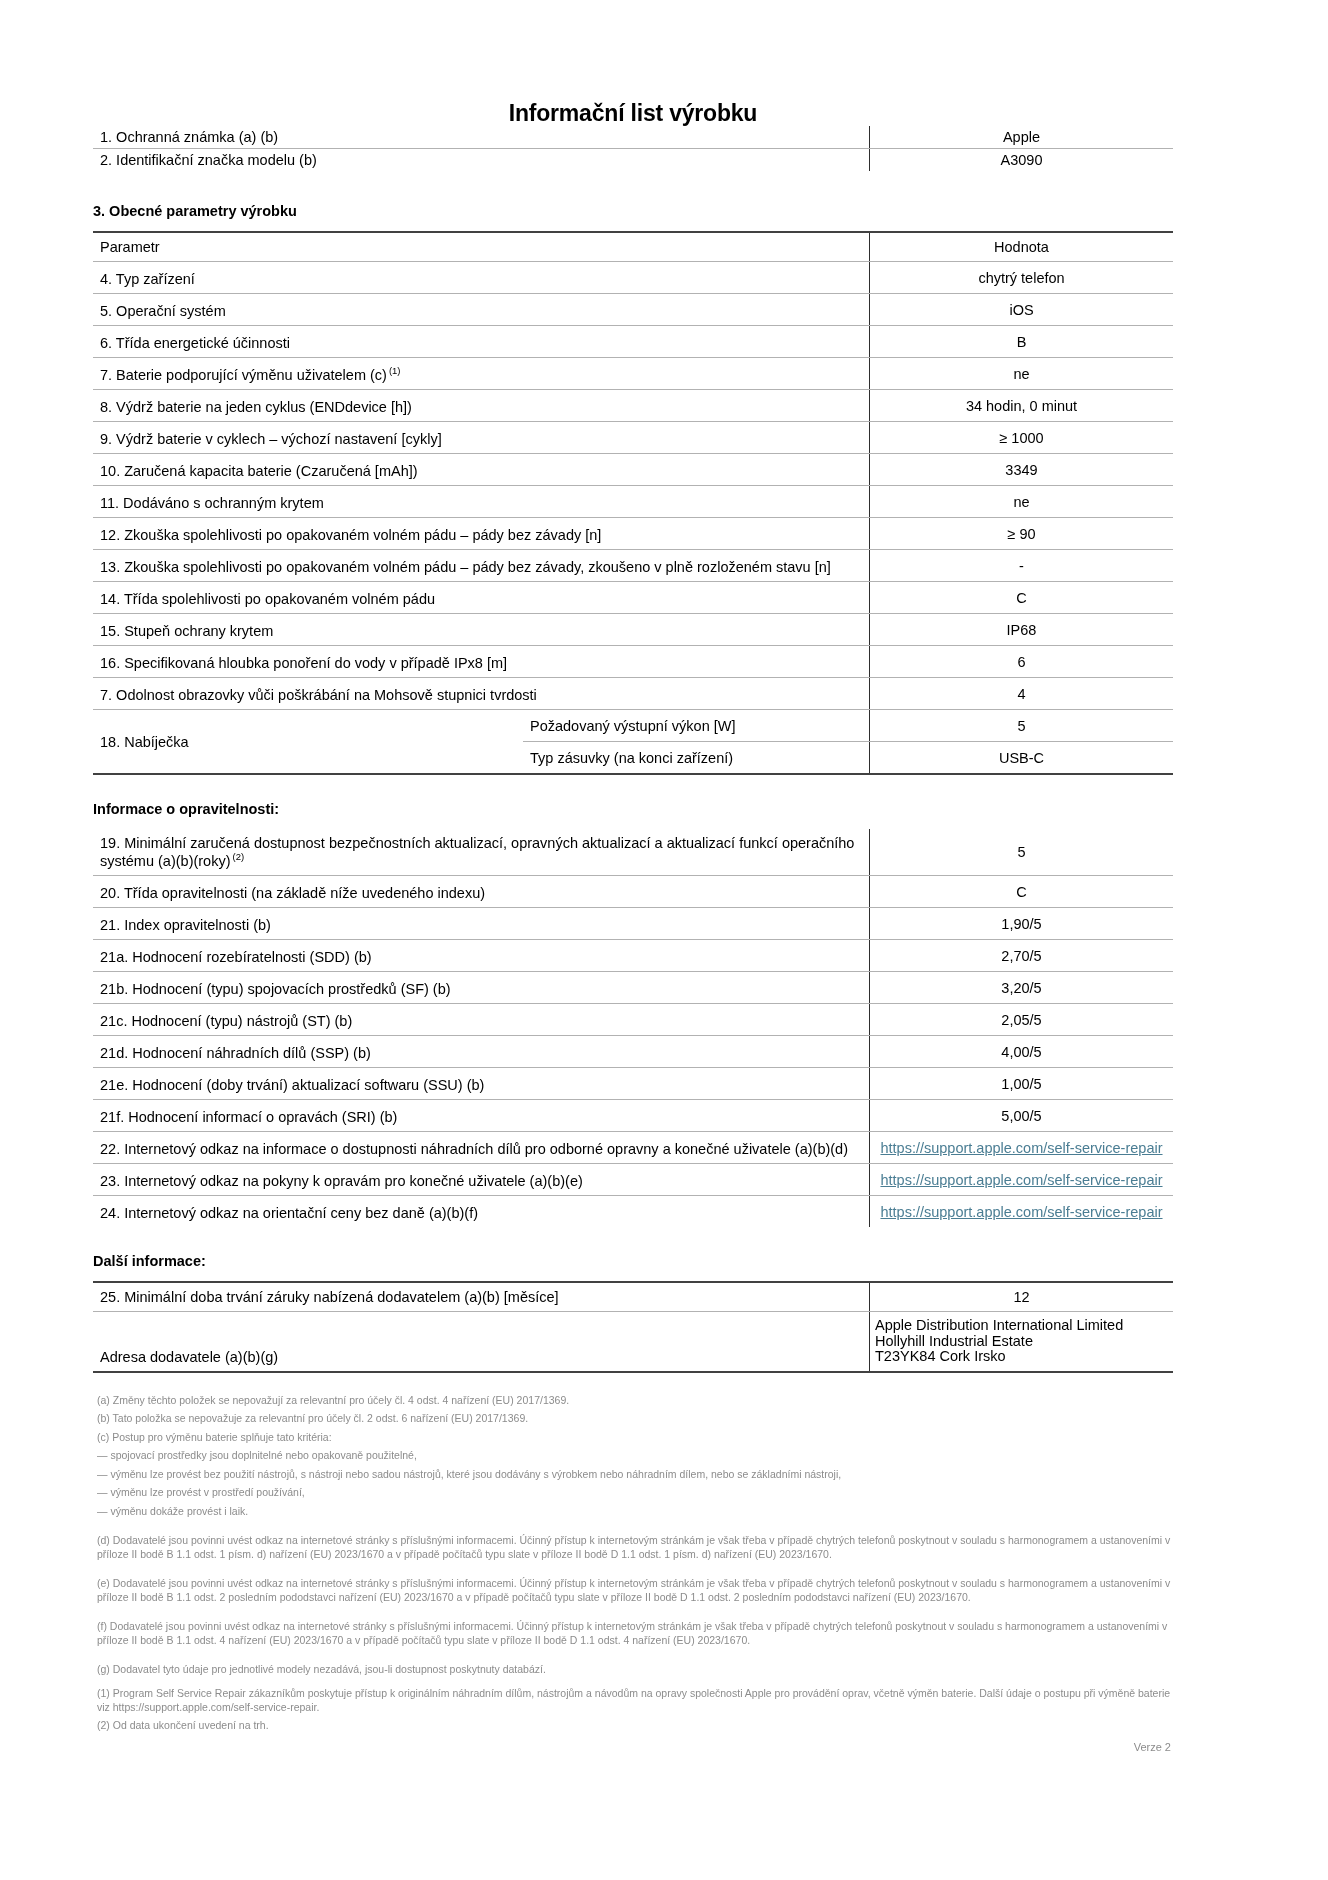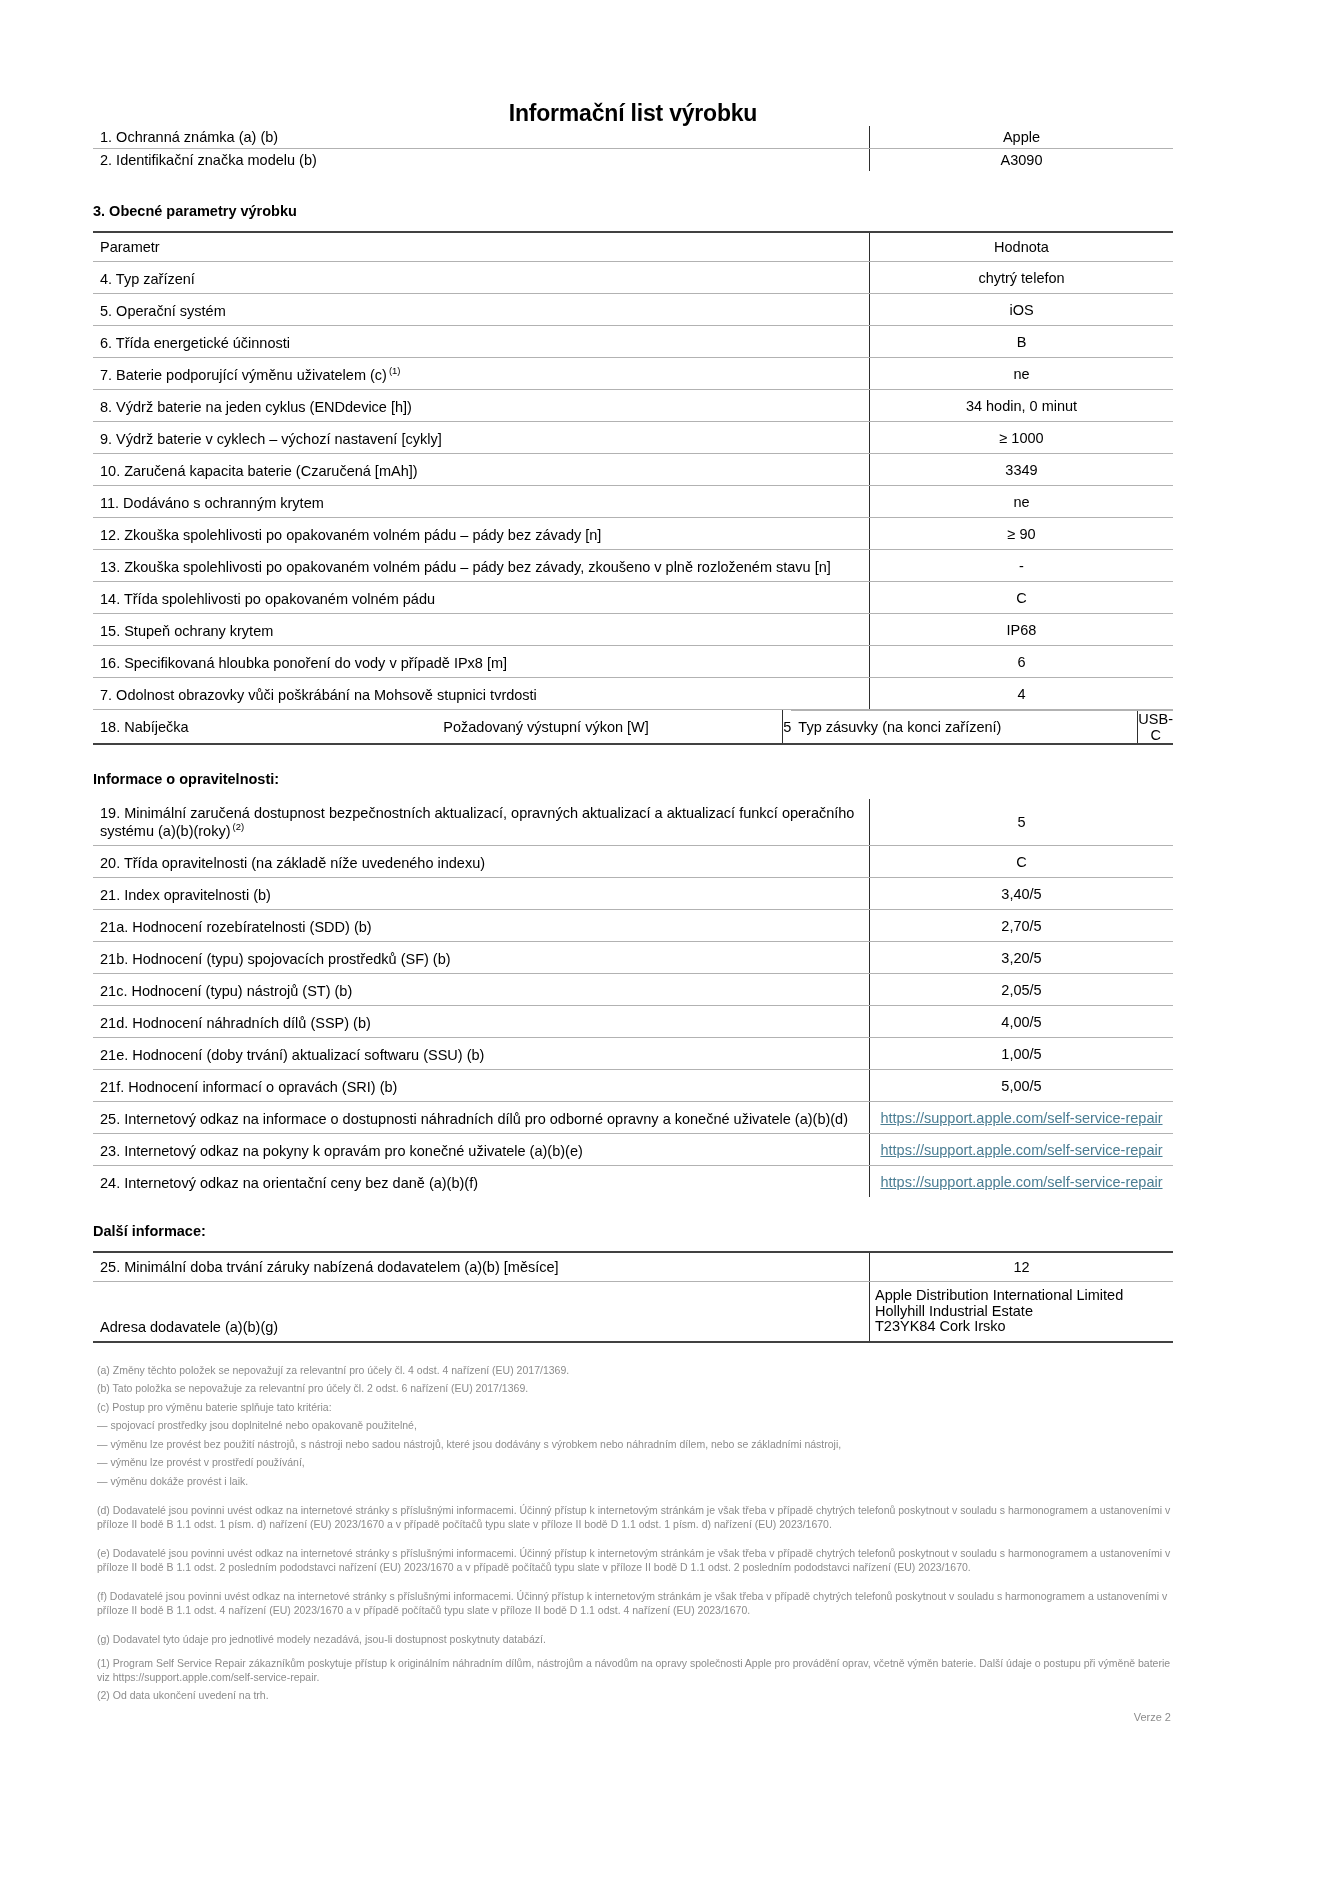--- a/index.html
+++ b/index.html
@@ -15,21 +15,21 @@
   [data-rows]{display:contents;}
   .cell-label{width:777px;box-sizing:border-box;border-right:1.6px solid #2e2e2e;display:flex;align-items:flex-end;padding:5px 12px 5px 7px;font-size:14.5px;line-height:18px;min-height:31px;}
   .cell-value{width:303px;box-sizing:border-box;display:flex;align-items:center;justify-content:center;text-align:center;font-size:14.5px;line-height:18px;padding:2px 6px;}
   sup{font-size:9.5px;line-height:0;margin-left:2px;vertical-align:super;}
   
   .t1 .cell-label{min-height:20px;padding-top:2px;padding-bottom:2px;}
   
   .t2 .header-row .cell-label,.t2 .header-row .cell-value{min-height:26px;}
   
   .charger-label{width:430px;box-sizing:border-box;display:flex;align-items:center;padding:5px 10px 5px 7px;font-size:14.5px;line-height:18px;}
-  .charger-right{flex:1;display:flex;}
+  .charger-right{flex:1;display:flex;flex-direction:column;}
   .csub{display:flex;align-items:stretch;}
   .csub + .csub{border-top:1.6px solid #b2b2b2;}
   .cmid{width:347px;box-sizing:border-box;border-right:1.6px solid #2e2e2e;display:flex;align-items:center;padding:5px 10px 5px 7px;font-size:14.5px;line-height:18px;min-height:31px;}
   .cval{flex:1;display:flex;align-items:center;justify-content:center;text-align:center;font-size:14.5px;}
   
   .t4 .r25 .cell-label{min-height:26px;}
   .addr-value{flex-direction:column;align-items:flex-start;justify-content:flex-start;text-align:left;padding:6px 4px 6px 5px;line-height:15.5px;}
   .link{text-decoration:underline;}
   
   .footnotes{margin-top:20px;padding-left:4px;color:#8c8c8c;font-size:10.5px;line-height:14px;}
@@ -168,21 +168,21 @@
           <div class="cell-value">5</div>
         </div><div class="trow">
           <div class="cell-label">
             <span>20. Třída opravitelnosti (na základě níže uvedeného indexu)</span>
           </div>
           <div class="cell-value">C</div>
         </div><div class="trow">
           <div class="cell-label">
             <span>21. Index opravitelnosti (b)</span>
           </div>
-          <div class="cell-value">3,40/5</div>
+          <div class="cell-value">1,90/5</div>
         </div><div class="trow">
           <div class="cell-label">
             <span>21a. Hodnocení rozebíratelnosti (SDD) (b)</span>
           </div>
           <div class="cell-value">2,70/5</div>
         </div><div class="trow">
           <div class="cell-label">
             <span>21b. Hodnocení (typu) spojovacích prostředků (SF) (b)</span>
           </div>
           <div class="cell-value">3,20/5</div>
@@ -201,21 +201,21 @@
             <span>21e. Hodnocení (doby trvání) aktualizací softwaru (SSU) (b)</span>
           </div>
           <div class="cell-value">1,00/5</div>
         </div><div class="trow">
           <div class="cell-label">
             <span>21f. Hodnocení informací o opravách (SRI) (b)</span>
           </div>
           <div class="cell-value">5,00/5</div>
         </div><div class="trow">
           <div class="cell-label">
-            <span>25. Internetový odkaz na informace o dostupnosti náhradních dílů pro odborné opravny a konečné uživatele (a)(b)(d)</span>
+            <span>22. Internetový odkaz na informace o dostupnosti náhradních dílů pro odborné opravny a konečné uživatele (a)(b)(d)</span>
           </div>
           <div class="cell-value">
             <a class="link" href="#" style="color: rgb(74, 125, 147);">https://support.apple.com/self-service-repair</a>
           </div>
         </div><div class="trow">
           <div class="cell-label">
             <span>23. Internetový odkaz na pokyny k opravám pro konečné uživatele (a)(b)(e)</span>
           </div>
           <div class="cell-value">
             <a class="link" href="#" style="color: rgb(74, 125, 147);">https://support.apple.com/self-service-repair</a>

